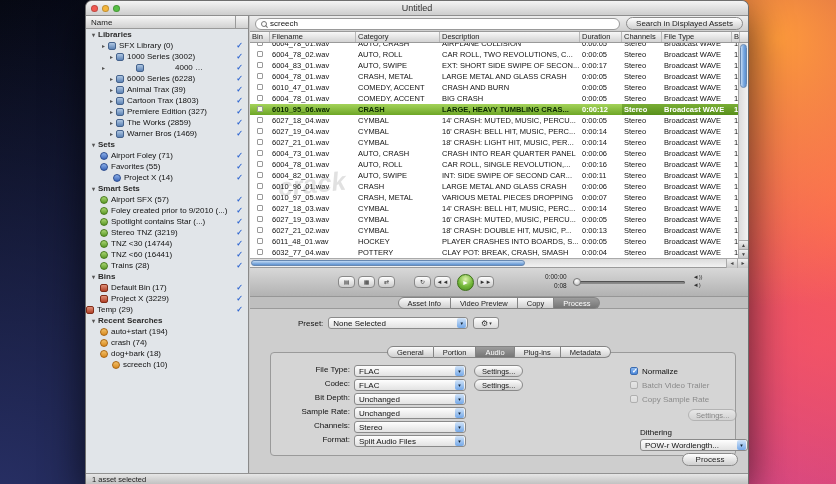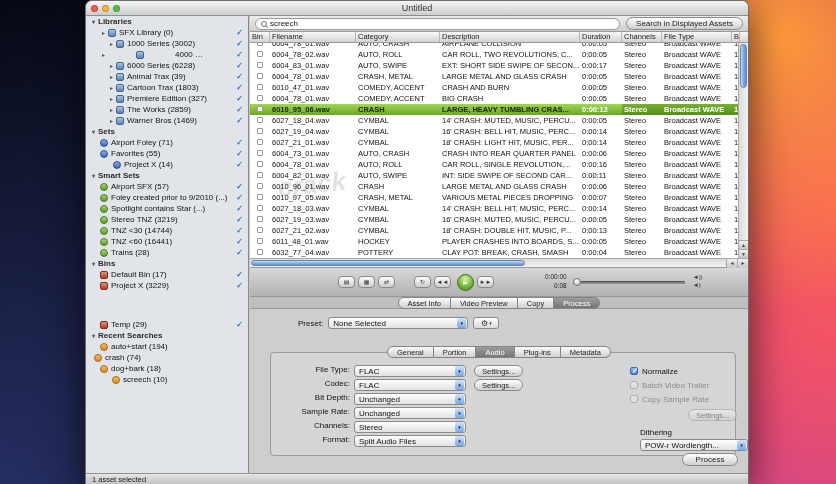--- a/index.html
+++ b/index.html
@@ -117,20 +117,24 @@
 
 <div class="window">
   <div class="titlebar">
     <span class="light l-red"></span>
     <span class="light l-yellow"></span>
     <span class="light l-green"></span>
     <span class="wtitle">Untitled</span>
   </div>
 
   <div class="sidebar">
+    <div class="sideheader">
+      <span>Name</span>
+      <span class="hbox"></span>
+    </div>
     <div id="tree">
         <div class="trow section">
           <span class="tri">▾</span>
           <span class="seclabel">Libraries</span>
         </div>
         <div class="trow item" style="padding-left: 14px;">
           <span class="tri">▸</span>
           <span class="sicon ic-lib"></span>
           <span class="ilabel">SFX Library (0)</span>
           <span class="check">✓</span>
@@ -248,34 +252,34 @@
         <div class="trow item" style="padding-left: 14px;">
           <span class="sicon ic-bin"></span>
           <span class="ilabel">Default Bin (17)</span>
           <span class="check">✓</span>
         </div>
         <div class="trow item" style="padding-left: 14px;">
           <span class="sicon ic-bin"></span>
           <span class="ilabel">Project X (3229)</span>
           <span class="check">✓</span>
         </div>
-        <div class="trow item" style="padding-left: 14px; margin-top: 28px;">
+        <div class="trow item" style="padding-left: 0;">
           <span class="sicon ic-bin"></span>
           <span class="ilabel">Temp (29)</span>
           <span class="check">✓</span>
         </div>
         <div class="trow section">
           <span class="tri">▾</span>
           <span class="seclabel">Recent Searches</span>
         </div>
         <div class="trow item" style="padding-left: 14px;">
           <span class="sicon ic-recent"></span>
           <span class="ilabel">auto+start (194)</span>
         </div>
-        <div class="trow item" style="padding-left: 8px;">
+        <div class="trow item" style="padding-left: 14px;">
           <span class="sicon ic-recent"></span>
           <span class="ilabel">crash (74)</span>
         </div>
         <div class="trow item" style="padding-left: 14px;">
           <span class="sicon ic-recent"></span>
           <span class="ilabel">dog+bark (18)</span>
         </div>
         <div class="trow item" style="padding-left: 26px; align-items: center;">
           <span class="sicon ic-recent"></span>
           <span class="ilabel">screech (10)</span>

